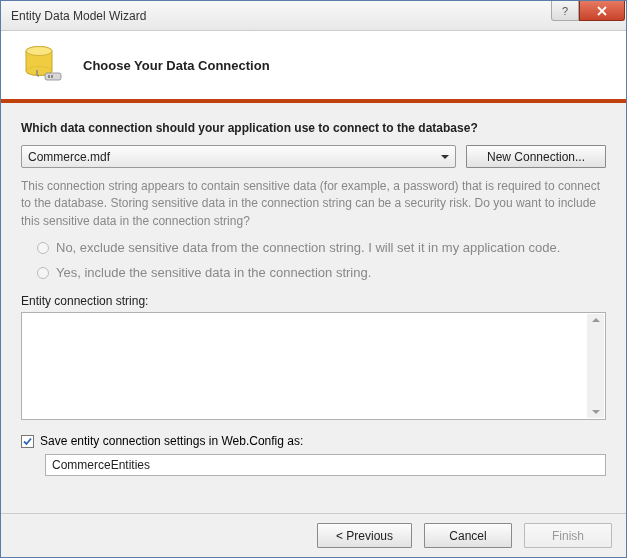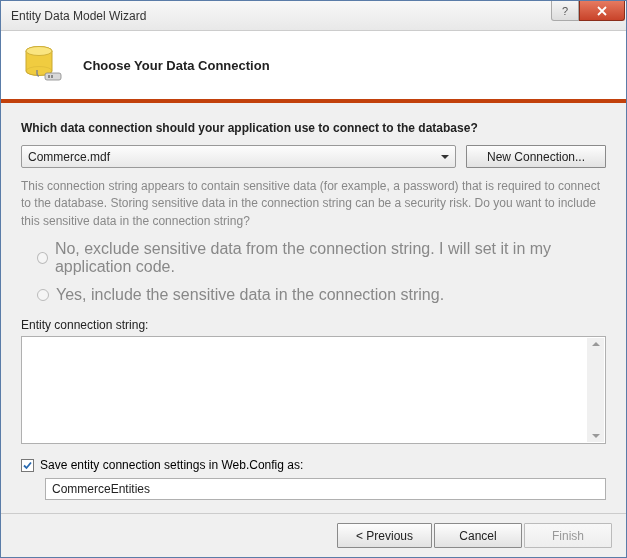--- a/index.html
+++ b/index.html
@@ -145,21 +145,21 @@
       line-height: 1.45;
       margin-bottom: 10px;
     }
     .radio-row {
       display: flex;
       align-items: center;
       gap: 7px;
       margin-left: 16px;
       margin-bottom: 10px;
       color: #888;
-      font-size: 16px;
+      font-size: 13px;
     }
     .radio-circle {
       width: 12px; height: 12px;
       border: 1px solid #bbb;
       border-radius: 50%;
       background: #f5f5f5;
     }
     .section-label {
       color: #222;
       font-size: 12px;
@@ -219,21 +219,21 @@
       font-family: inherit;
     }
     .footer {
       height: 44px;
       border-top: 1px solid #ccc;
       background: #f0f0f0;
       display: flex;
       align-items: center;
       justify-content: flex-end;
       padding: 0 14px;
-      gap: 2px;
+      gap: 12px;
     }
     .footer .btn { min-width: 88px; height: 25px;}
   </style>
 </head>
 <body>
 
 <div class="titlebar">
   <span class="titlebar-text">Entity Data Model Wizard</span>
   <div class="titlebar-controls">
     <div class="titlebar-help">?</div>

